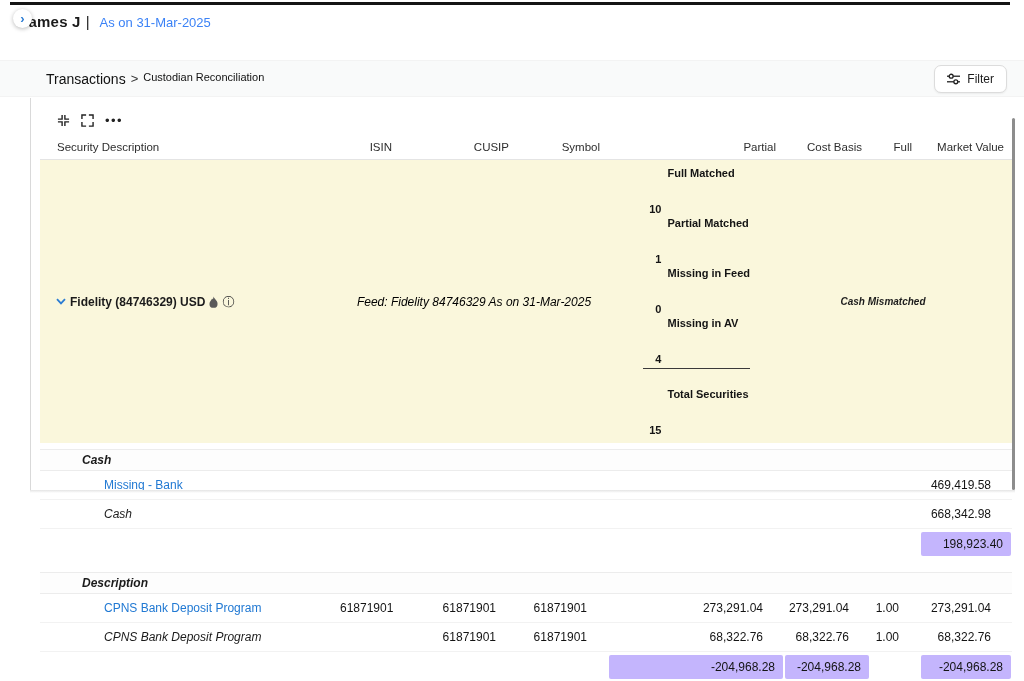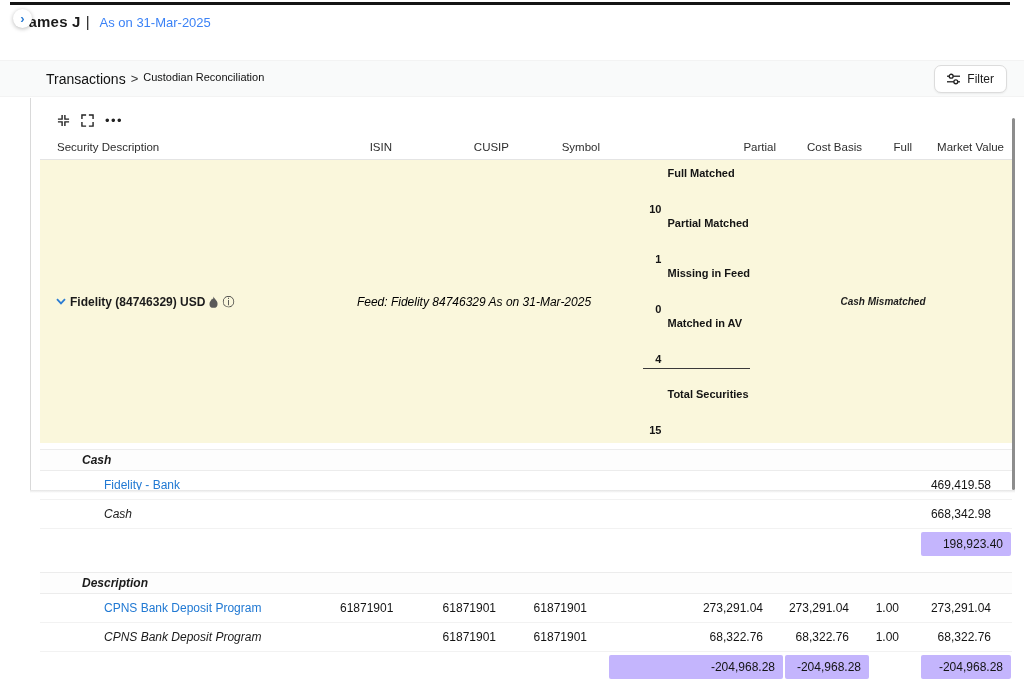--- a/index.html
+++ b/index.html
@@ -171,34 +171,34 @@
       <div class="stat-line">
         <span class="stat-v">1</span>
         <span>Partial Matched</span>
       </div>
       <div class="stat-line">
         <span class="stat-v">0</span>
         <span>Missing in Feed</span>
       </div>
       <div class="stat-line">
         <span class="stat-v">4</span>
-        <span>Matched in AV</span>
+        <span>Missing in AV</span>
       </div>
       <div class="stat-line stat-total">
         <span class="stat-v">15</span>
         <span>Total Securities</span>
       </div>
     </div>
     <div class="g-status">Cash Mismatched</div>
   </div>
 
   <div class="section-row">Cash</div>
 
   <div class="grid-row data-row">
-    <div class="row-desc link">Fidelity - Bank</div>
+    <div class="row-desc link">Missing - Bank</div>
     <div></div>
       <div></div>
       <div></div>
       <div></div>
       <div></div>
       <div></div>
     <div class="num">469,419.58</div>
   </div>
 
   <div class="grid-row data-row">

